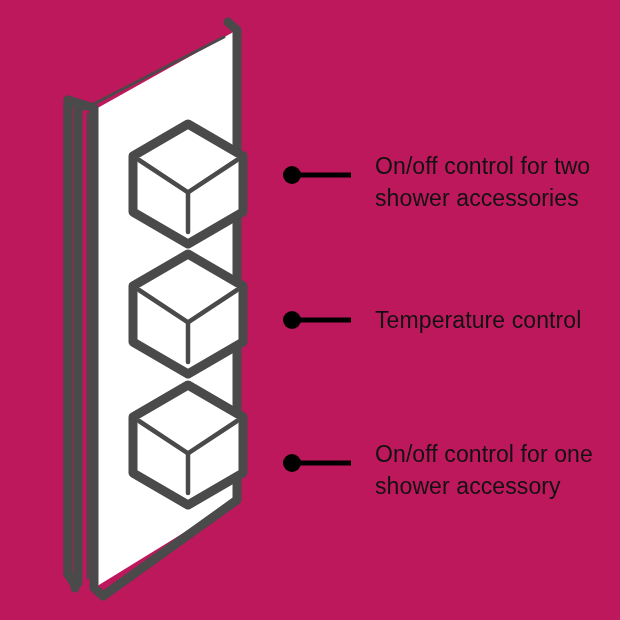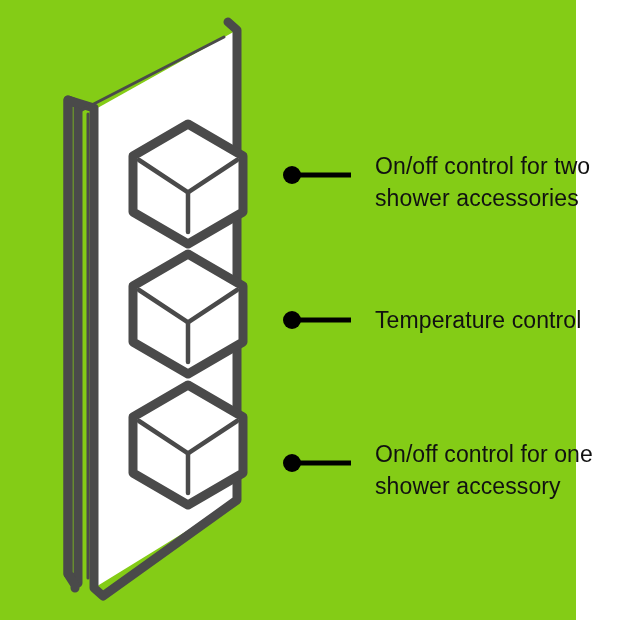--- a/index.html
+++ b/index.html
@@ -9,23 +9,23 @@
     background: #ffffff;
   }
   body {
     width: 620px;
     height: 620px;
     font-family: "Liberation Sans", sans-serif;
     overflow: hidden;
   }
   #diagram-root {
     position: relative;
-    width: 576px;
+    width: 620px;
     height: 620px;
-    background: #84cc16;
+    background: #be185d;
   }
   #diagram-svg {
     position: absolute;
     left: 0;
     top: 0;
     width: 620px;
     height: 620px;
     display: block;
   }
   .callout-text {

